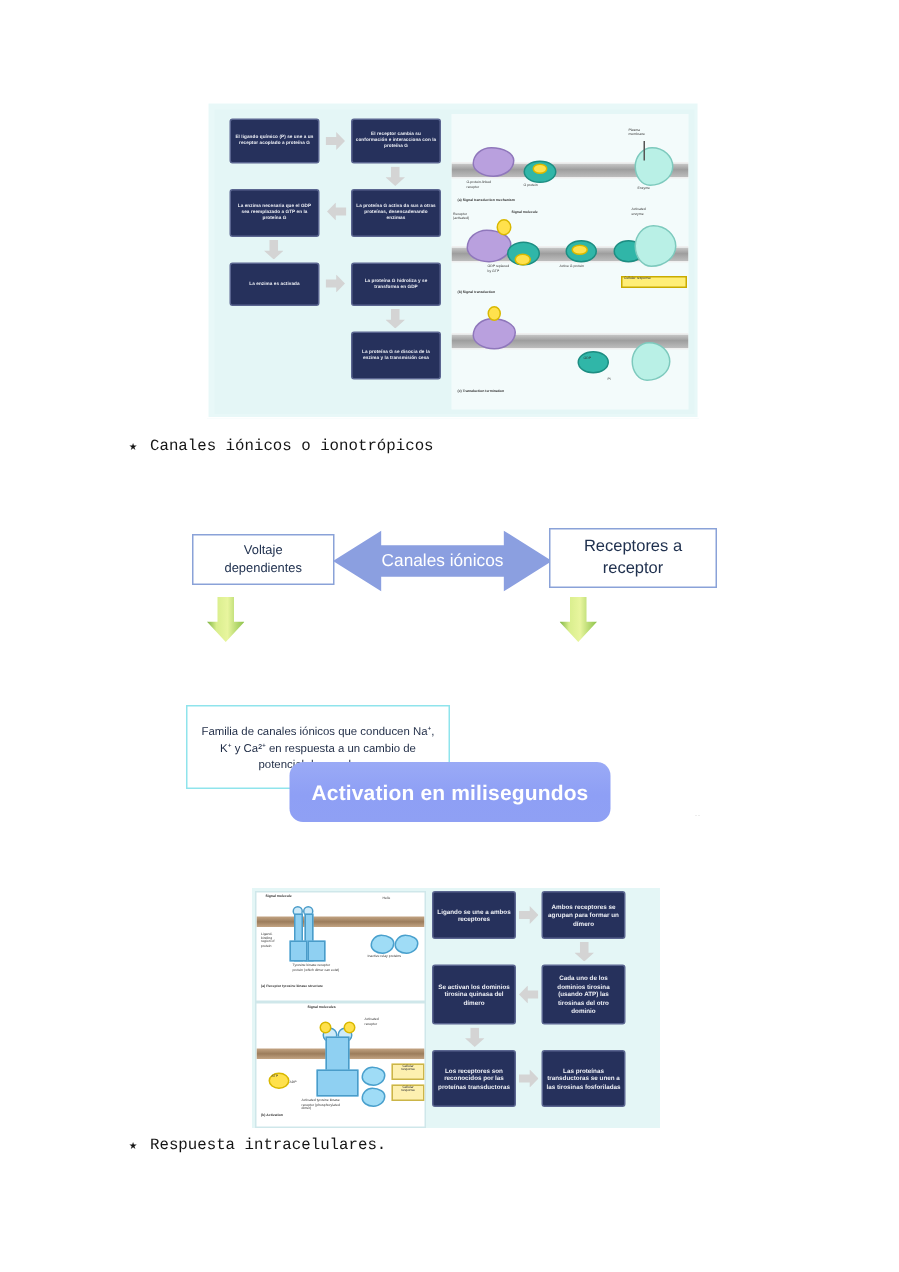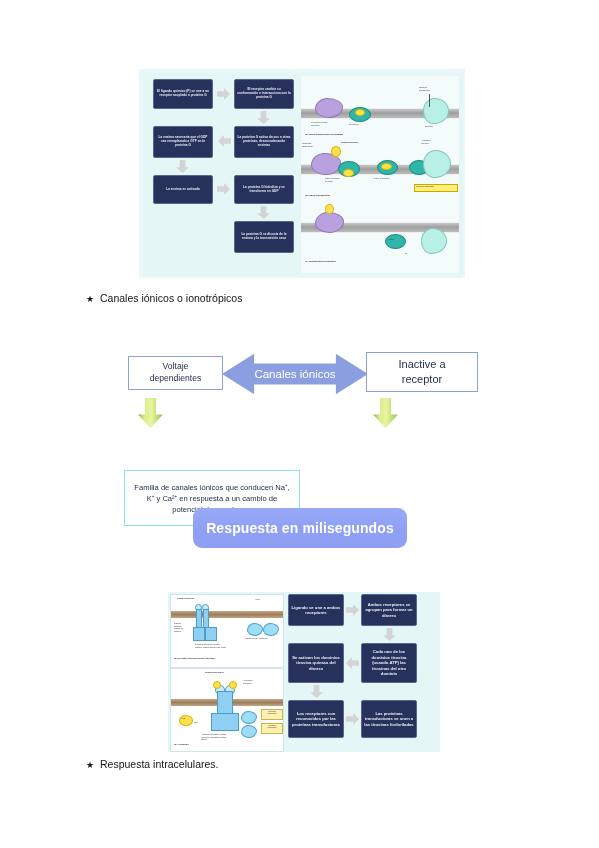--- a/index.html
+++ b/index.html
@@ -126,21 +126,21 @@
   .tick-line {
     position: absolute;
     background: #555;
   }
 
   
   .bullet-row {
     position: absolute;
     font-size: 10.5px;
     color: #151515;
-    font-family: Liberation Sans, sans-serif;
+    font-family: Liberation Mono, monospace;
     white-space: nowrap;
   }
   .star {
     display: inline-block;
     width: 14px;
     color: #151515;
     font-size: 9px;
   }
   .para {
     position: absolute;
@@ -384,33 +384,33 @@
         <span>dependientes</span>
       </span>
     </div>
 
     <div class="dbl-arrow" style="left:104px; top:2px; width:146px; height:44px;">
       <span>Canales iónicos</span>
     </div>
 
     <div class="wbox big" style="left:248px; top:2px; width:112px; height:40px;">
       <span>
-        <span>Inactive a</span><br>
+        <span>Receptores a</span><br>
         <span>receptor</span>
       </span>
     </div>
 
     <div class="green-arrow" style="left:20px; top:48px; width:25px; height:30px;"></div>
     <div class="green-arrow" style="left:255px; top:48px; width:25px; height:30px;"></div>
 
     <div class="cyanbox" style="left:6px; top:80px; width:176px; height:56px;">Familia de canales iónicos que conducen Na⁺, K⁺ y Ca²⁺ en respuesta a un cambio de potencial de membrana</div>
   </div>
 
   <div class="resp-pill">
-    <span>Respuesta en milisegundos</span>
+    <span>Activation en milisegundos</span>
   </div>
   <div class="faint-mark">··</div>
 
   <div class="fig-bot">
 
     <div class="bio-bot-panel" style="left:2px; top:2px; width:112px; height:72px;">
       <div class="microtext b" style="left:6px; top:2px;">Signal molecule</div>
       <div class="microtext" style="left:84px; top:3px;">Helix</div>
       <div class="tanmem" style="left:0px; top:16px; width:112px; height:7px;"></div>
       <div class="rtk-head" style="left:24px; top:9px; width:5px; height:5px;"></div>

